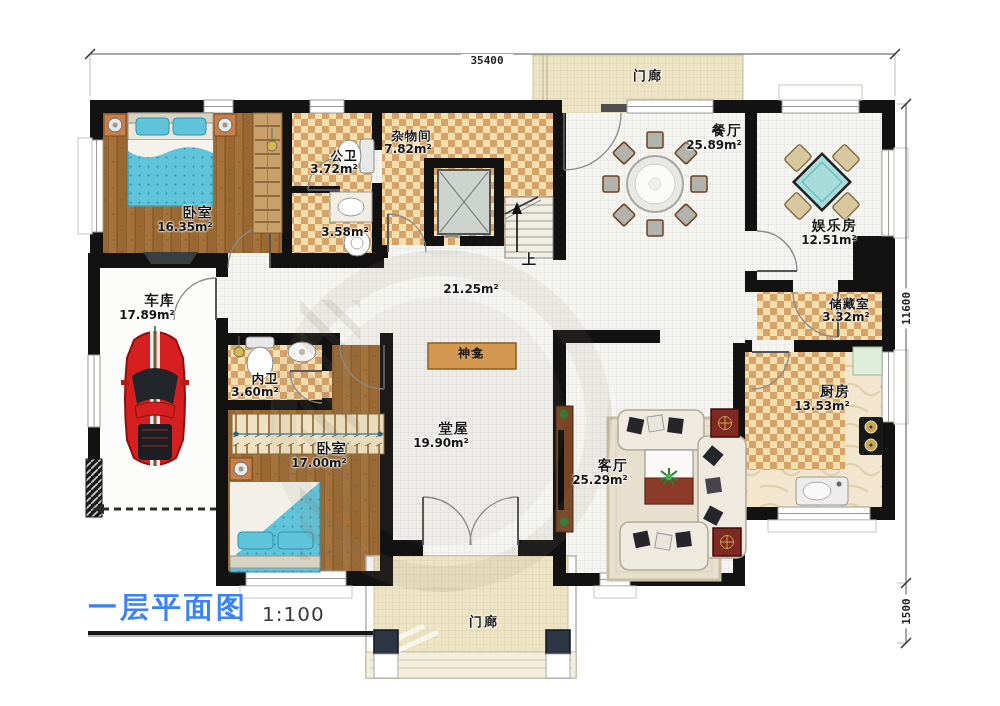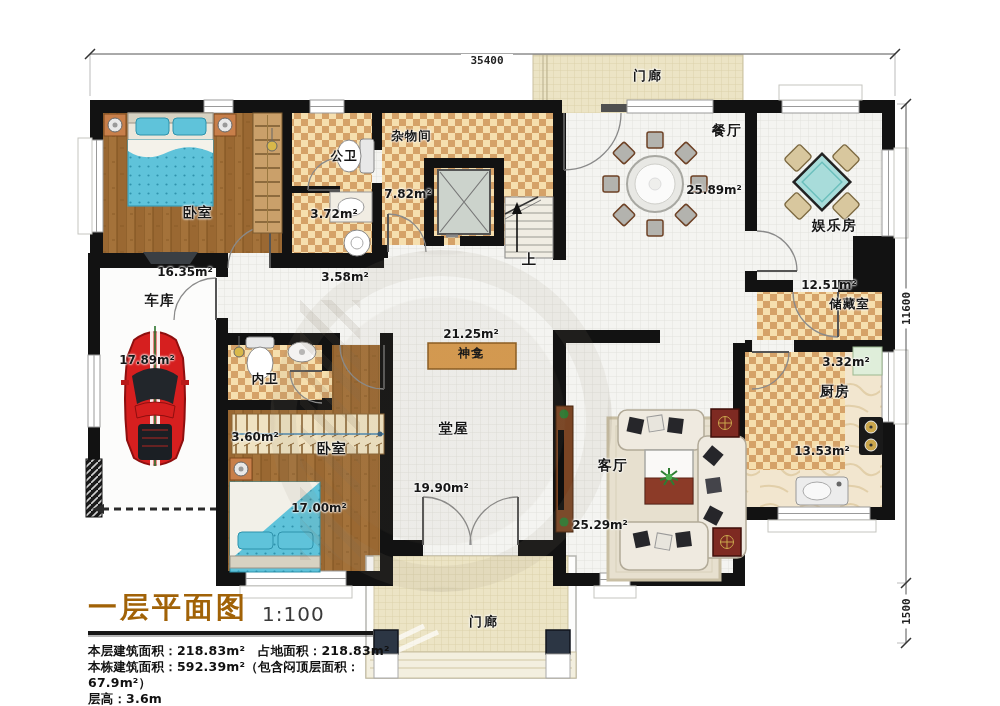--- a/index.html
+++ b/index.html
@@ -3,31 +3,31 @@
 <meta charset="utf-8">
 <style>
   html,body{margin:0;padding:0;background:#fff;}
   .stage{position:relative;width:1000px;height:706px;background:#ffffff;overflow:hidden;
          font-family:"DejaVu Sans","Liberation Sans",sans-serif;}
   .stage svg{position:absolute;left:0;top:0;}
   .lbl{position:absolute;transform:translateX(-50%);text-align:center;color:#161616;
        line-height:1.12;white-space:nowrap;
        text-shadow:0 0 2px #fff,0 0 2px #fff,0 0 3px #fff;}
   .lbl .nm{font-size:14px;font-weight:700;letter-spacing:1px;text-align:right;}
-  .lbl .ar{font-size:12px;font-weight:700;margin-top:45px;}
+  .lbl .ar{font-size:12px;font-weight:700;}
   .lbl.small .nm{font-size:12.5px;}
   .porchlbl{font-size:13px;font-weight:700;letter-spacing:2px;text-align:right;}
   .shrinelbl{font-size:12px;font-weight:700;letter-spacing:1px;color:#1a1a1a;text-shadow:none;text-align:right;}
   .uplbl{font-size:14px;font-weight:700;}
   .dim{position:absolute;font-family:"DejaVu Sans Mono","Liberation Mono",monospace;
        font-size:11px;font-weight:700;color:#222;text-align:center;background:#fff;}
   .dim-v{transform:rotate(-90deg);}
   .titleblock{position:absolute;left:88px;top:588px;width:330px;}
   .tb-row{display:flex;align-items:flex-end;gap:14px;}
-  .tb-main{font-size:29px;font-weight:900;letter-spacing:3px;color:#a16207;}
+  .tb-main{font-size:29px;font-weight:900;letter-spacing:3px;color:#3b82f6;}
   .tb-scale{font-size:20px;font-weight:400;color:#3a3a3a;padding-bottom:2px;letter-spacing:1px;}
   .tb-rule{height:4px;background:#171717;margin-top:3px;width:285px;box-shadow:0 2px 0 rgba(90,90,90,.45);}
   .tb-info{margin-top:8px;font-size:12.5px;font-weight:700;color:#111;line-height:16px;letter-spacing:.2px;}
   .watermark{position:absolute;left:270px;top:250px;width:290px;height:290px;border-radius:50%;
        pointer-events:none;border:26px solid rgba(150,138,115,.10);
        background:radial-gradient(circle,rgba(150,138,115,.07) 0 60%,transparent 61%);}
   .watermark2{position:absolute;left:300px;top:300px;width:60px;height:260px;pointer-events:none;
        background:repeating-linear-gradient(45deg,rgba(120,105,85,.12) 0 8px,transparent 8px 22px);}
 </style>
 </head>
@@ -472,19 +472,14 @@
   <div class="dim" style="left:461px;top:54px;width:52px">35400</div>
   <div class="dim dim-v" style="left:886px;top:302px;width:40px">11600</div>
   <div class="dim dim-v" style="left:889px;top:605px;width:34px">1500</div>
 
   <div class="titleblock">
     <div class="tb-row">
       <span class="tb-main">一层平面图</span>
       <span class="tb-scale">1:100</span>
     </div>
     <div class="tb-rule"></div>
-    <div class="tb-info">
-      <div>本层建筑面积：218.83m²　占地面积：218.83m²</div>
-      <div>本栋建筑面积：592.39m²（包含闷顶层面积：67.9m²）</div>
-      <div>层高：3.6m</div>
-    </div>
   </div>
 </div>
 
 </body></html>

